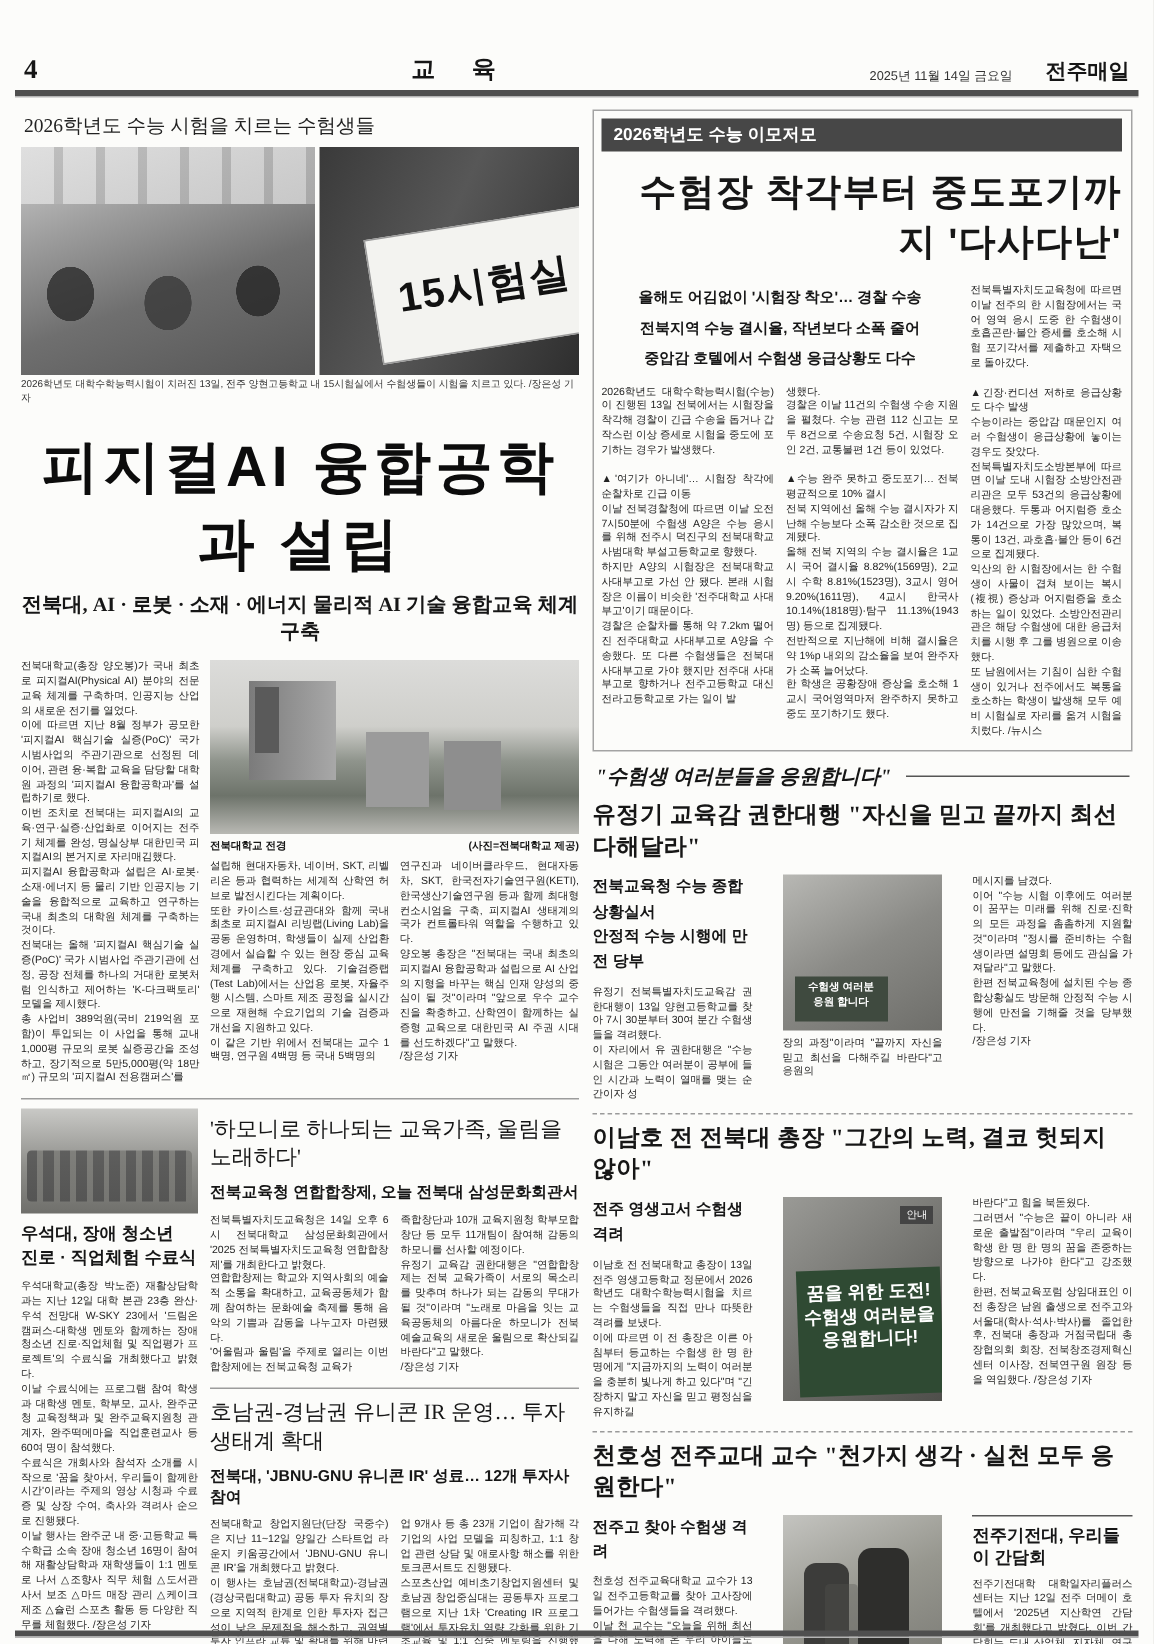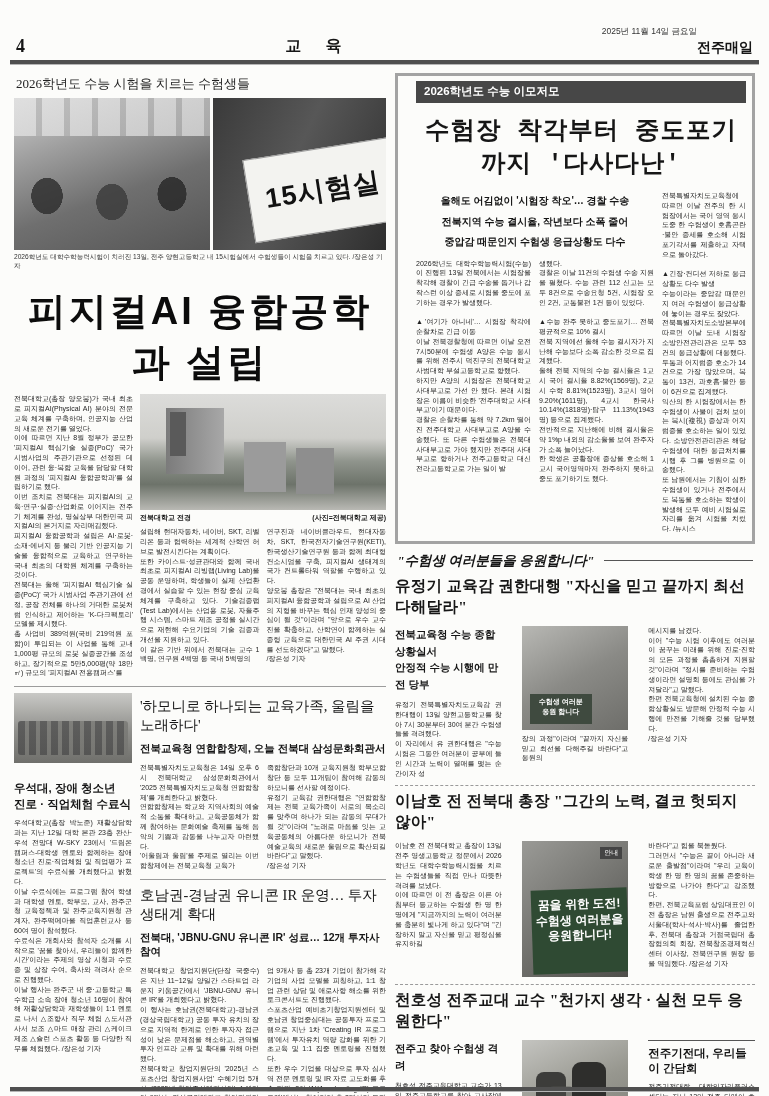--- a/index.html
+++ b/index.html
@@ -5,21 +5,21 @@
   * { box-sizing: border-box; }
   html,body { margin:0; padding:0; background:#e8e8e4; }
   .page {
     width:769px; height:1096px; margin:0 auto; background:#fcfcfa; color:#161616;
     font-family:"Liberation Sans","DejaVu Sans",sans-serif; overflow:hidden; position:relative;
   }
   
   .hdr { display:flex; align-items:flex-end; justify-content:space-between; padding:6px 16px 3px 16px; }
   .hdr-pg { font-size:18px; font-weight:bold; font-family:"Liberation Serif","DejaVu Serif",serif; }
   .hdr-sec { font-size:16px; font-weight:bold; letter-spacing:10px; transform:translateX(5px); }
-  .hdr-right { display:flex; align-items:center; gap:0; }
+  .hdr-right { display:flex; align-items:flex-end; gap:22px; }
   .hdr-date { font-size:8.5px; color:#333; }
   .hdr-paper { font-size:14px; font-weight:bold; font-family:"Liberation Serif","DejaVu Serif",serif;margin-top:33px; }
   .rule2 { margin:0 10px; border-top:4px solid #4f4f4f; border-bottom:1px solid #b5b5b5; height:2px; }
   .rule2.bot { position:absolute; bottom:4px; left:0; right:0; }
 
   
   .content { display:flex; gap:9px; padding:8px 14px 0 14px; }
   .half-l { width:372px; flex:none; }
   .half-r { flex:1; min-width:0; }
 
@@ -57,32 +57,32 @@
   .campus-caps { display:flex; justify-content:space-between; font-size:7px; font-weight:bold; margin:3px 0 4px 0; }
   .phys-cols { display:flex; gap:7px; }
   .phys-cols > div { flex:1; min-width:0; }
 
   
   .band2 { display:flex; gap:8px; border-top:1px solid #9c9c9c; margin-top:8px; padding-top:6px; }
   .woo { width:118px; flex:none; display:flex; flex-direction:column; }
   .ph-group { width:100%; height:70px; background:linear-gradient(180deg,#c9c9c6,#8e8e8a 55%,#6f6f6b); }
   .ph-group:before { content:""; position:absolute; left:4px; right:4px; bottom:8px; height:34px;
     background:repeating-linear-gradient(90deg,#4a4a4a 0 7px,#767672 7px 11px); opacity:.75; border-radius:3px; }
-  .woo-title { font-size:11.5px; font-weight:bold; line-height:1.35; margin:18px 0 6px 0; }
+  .woo-title { font-size:11.5px; font-weight:bold; line-height:1.35; margin:7px 0 6px 0; }
   .mid { flex:1; min-width:0; }
   .harm-hl { font-size:14.5px; font-weight:normal; font-family:"Liberation Serif","DejaVu Serif",serif; margin:4px 0 7px 0; }
   .harm-sub { font-size:10.5px; font-weight:bold; margin-bottom:7px; }
   .two-cols { display:flex; gap:8px; }
   .two-cols > div { flex:1; min-width:0; }
   .mid-rule { border-top:1px solid #9c9c9c; margin:8px 0 6px 0; }
 
   
-  .sune-box { border:3px solid #a3a3a3; padding:5px 6px 7px 18px; }
+  .sune-box { border:1px solid #a3a3a3; padding:5px 6px 7px 5px; }
   .banner { background:#474747; color:#fff; font-size:11.5px; font-weight:bold; padding:3px 8px 4px 8px; }
-  .sune-hl { font-size:24.5px; font-weight:bold; text-align:center; letter-spacing:1px; margin:10px 0 8px 0; font-family:Liberation Mono, monospace; }
+  .sune-hl { font-size:24.5px; font-weight:bold; text-align:right; letter-spacing:1px; margin:10px 0 8px 0; font-family:Liberation Sans, sans-serif; }
   .sune-body { display:flex; gap:8px; margin-top:12px; }
   .sune-left { width:238px; flex:none; }
   .sune-bul { font-size:10px; font-weight:bold; text-align:center; line-height:2.05; margin-bottom:6px; }
   .sune-c3 { flex:1; min-width:0; }
   .quote-row { display:flex; align-items:center; gap:10px; margin:8px 2px 6px 2px; }
   .quote-txt { font-size:13.5px; font-weight:bold; font-style:italic; font-family:"Liberation Serif","DejaVu Serif",serif; white-space:nowrap; }
   .quote-line { flex:1; border-top:1.5px solid #555; }
 
   .art-hl { font-size:15.5px; font-weight:bold; font-family:"Liberation Serif","DejaVu Serif",serif; margin:5px 0 8px 0; letter-spacing:.3px; }
   .art3 { display:flex; gap:20px; }
@@ -131,20 +131,21 @@
             <div class="sign15">
               <span>15시험실</span>
             </div>
           </div>
         </div>
         <div class="photo-cap">2026학년도 대학수학능력시험이 치러진 13일, 전주 양현고등학교 내 15시험실에서 수험생들이 시험을 치르고 있다.   /장은성 기자</div>
       </div>
 
       <article>
         <h1 class="phys-hl">피지컬AI 융합공학과 설립</h1>
+        <div class="phys-sub">전북대, AI · 로봇 · 소재 · 에너지 물리적 AI 기술 융합교육 체계 구축</div>
         <div class="phys-body">
           <div class="phys-c1 bt">전북대학교(총장 양오봉)가 국내 최초로 피지컬AI(Physical AI) 분야의 전문교육 체계를 구축하며, 인공지능 산업의 새로운 전기를 열었다.
 이에 따르면 지난 8월 정부가 공모한 '피지컬AI 핵심기술 실증(PoC)' 국가 시범사업의 주관기관으로 선정된 데 이어, 관련 융·복합 교육을 담당할 대학원 과정의 '피지컬AI 융합공학과'를 설립하기로 했다.
 이번 조치로 전북대는 피지컬AI의 교육·연구·실증·산업화로 이어지는 전주기 체계를 완성, 명실상부 대한민국 피지컬AI의 본거지로 자리매김했다.
 피지컬AI 융합공학과 설립은 AI·로봇·소재·에너지 등 물리 기반 인공지능 기술을 융합적으로 교육하고 연구하는 국내 최초의 대학원 체계를 구축하는 것이다.
 전북대는 올해 '피지컬AI 핵심기술 실증(PoC)' 국가 시범사업 주관기관에 선정, 공장 전체를 하나의 거대한 로봇처럼 인식하고 제어하는 'K-다크팩토리' 모델을 제시했다.
 총 사업비 389억원(국비 219억원 포함)이 투입되는 이 사업을 통해 교내 1,000평 규모의 로봇 실증공간을 조성하고, 장기적으로 5만5,000평(약 18만㎡) 규모의 '피지컬AI 전용캠퍼스'를</div>
           <div class="phys-right">
             <div class="ph ph-campus"></div>
             <div class="campus-caps">
@@ -210,21 +211,21 @@
     <section class="half-r">
 
       <div class="sune-box">
         <div class="banner">2026학년도 수능 이모저모</div>
         <h2 class="sune-hl">수험장 착각부터 중도포기까지 '다사다난'</h2>
         <div class="sune-body">
           <div class="sune-left">
             <div class="sune-bul">
               <div>올해도 어김없이 '시험장 착오'… 경찰 수송</div>
               <div>전북지역 수능 결시율, 작년보다 소폭 줄어</div>
-              <div>중압감 때문인지 수험생 응급상황도 다수</div>
+              <div>중압감 호텔에서 수험생 응급상황도 다수</div>
             </div>
             <div class="two-cols">
               <div class="bt">2026학년도 대학수학능력시험(수능)이 진행된 13일 전북에서는 시험장을 착각해 경찰이 긴급 수송을 돕거나 갑작스런 이상 증세로 시험을 중도에 포기하는 경우가 발생했다.
 
 ▲'여기가 아니네'… 시험장 착각에 순찰차로 긴급 이동
 이날 전북경찰청에 따르면 이날 오전 7시50분에 수험생 A양은 수능 응시를 위해 전주시 덕진구의 전북대학교 사범대학 부설고등학교로 향했다.
 하지만 A양의 시험장은 전북대학교 사대부고로 가선 안 됐다. 본래 시험장은 이름이 비슷한 '전주대학교 사대부고'이기 때문이다.
 경찰은 순찰차를 통해 약 7.2km 떨어진 전주대학교 사대부고로 A양을 수송했다. 또 다른 수험생들은 전북대 사대부고로 가야 했지만 전주대 사대부고로 향하거나 전주고등학교 대신 전라고등학교로 가는 일이 발</div>
               <div class="bt">생했다.
 경찰은 이날 11건의 수험생 수송 지원을 펼쳤다. 수능 관련 112 신고는 모두 8건으로 수송요청 5건, 시험장 오인 2건, 교통불편 1건 등이 있었다.
@@ -273,20 +274,21 @@
 /장은성 기자</div>
         </div>
       </article>
 
       <div class="dash"></div>
 
       <article>
         <div class="art-hl">이남호 전 전북대 총장 "그간의 노력, 결코 헛되지 않아"</div>
         <div class="art3">
           <div class="c">
+            <div class="art-sub">전주 영생고서 수험생 격려</div>
             <div class="bt">이남호 전 전북대학교 총장이 13일 전주 영생고등학교 정문에서 2026학년도 대학수학능력시험을 치르는 수험생들을 직접 만나 따뜻한 격려를 보냈다.
 이에 따르면 이 전 총장은 이른 아침부터 등교하는 수험생 한 명 한 명에게 "지금까지의 노력이 여러분을 충분히 빛나게 하고 있다"며 "긴장하지 말고 자신을 믿고 평정심을 유지하길</div>
           </div>
           <div class="c">
             <div class="ph ph-lee">
               <div class="lee-badge">안내</div>
               <div class="lee-sign">꿈을 위한 도전!
 수험생 여러분을
 응원합니다!</div>
             </div>

